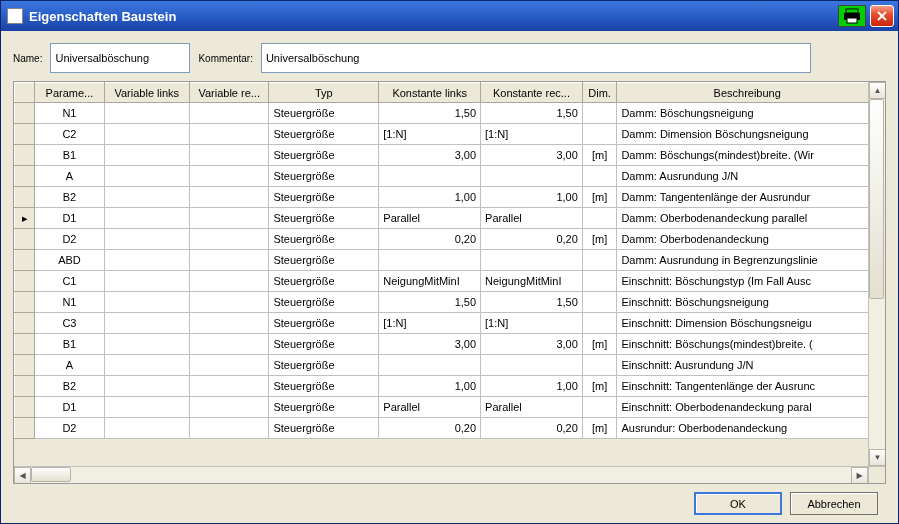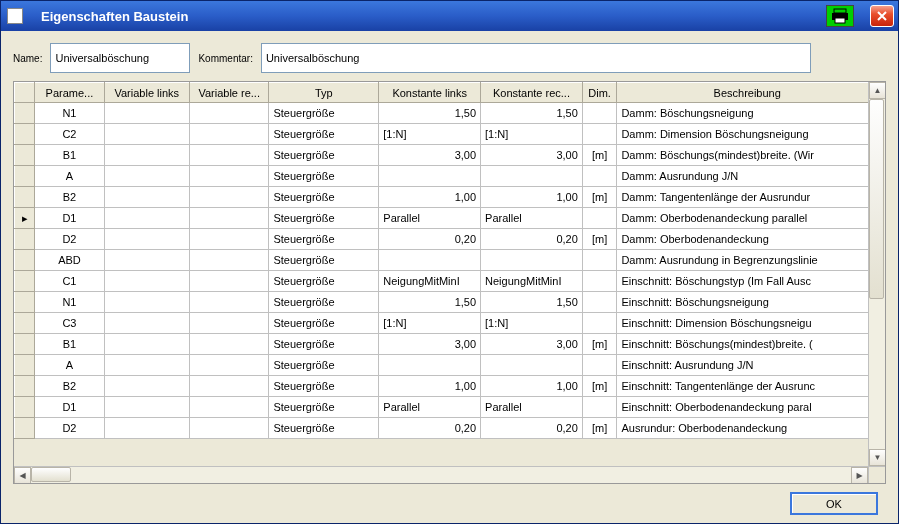--- a/index.html
+++ b/index.html
@@ -21,21 +21,20 @@
     }
     .titlebar {
       background: linear-gradient(to bottom, #3B77DD 0%, #2A5DC8 50%, #1941A5 100%);
       height: 30px;
       display: flex;
       align-items: center;
       padding: 0 4px 0 6px;
       color: white;
       font-weight: bold;
       font-size: 13px;
-      gap: 12px;
     }
     .titlebar-icon {
       width: 16px; height: 16px;
       background: white;
       border: 1px solid #888;
       margin-right: 6px;
     }
     .titlebar-title { flex: 1; }
     .print-btn {
       width: 28px; height: 22px;
@@ -440,15 +439,16 @@
         <div class="sb-track">
           <div class="sb-thumb" style="left:0;width:40px"></div>
         </div>
         <div class="sb-btn">▶</div>
         <div class="corner"></div>
       </div>
     </div>
 
     <div class="buttons">
       <button class="btn default">OK</button>
+      <button class="btn">Abbrechen</button>
     </div>
   </div>
 </div>
 
 </body></html>

